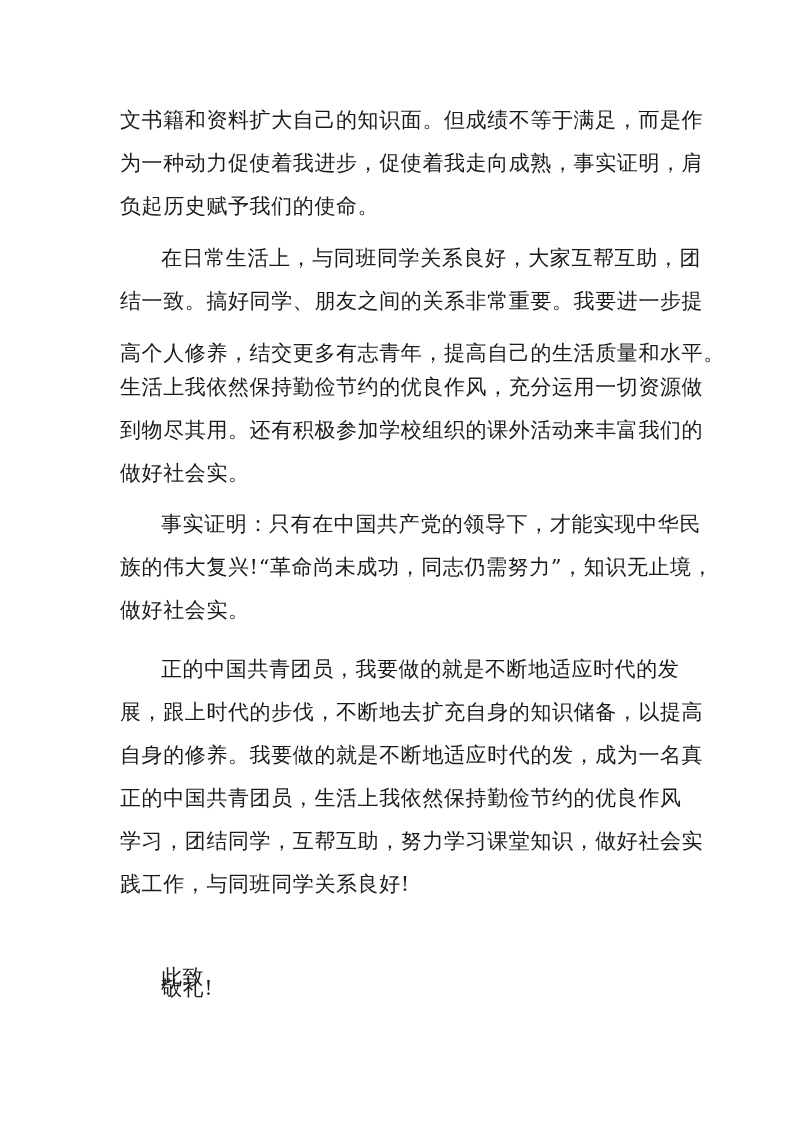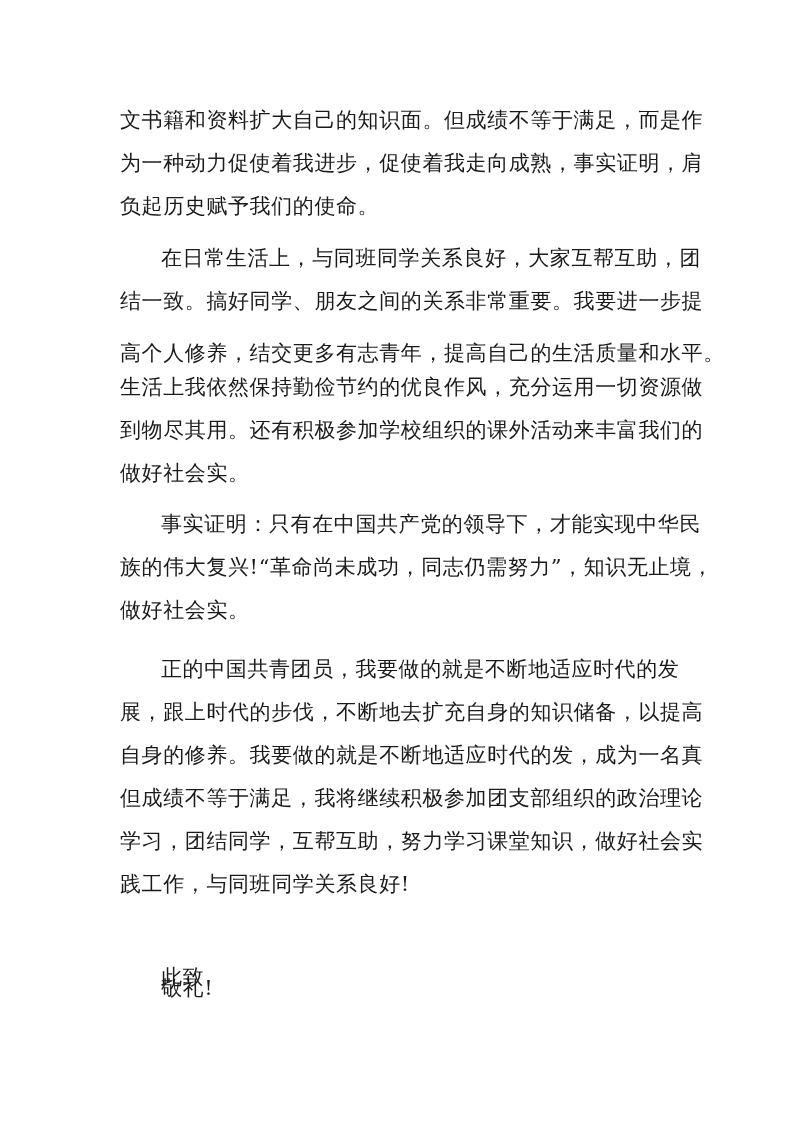--- a/index.html
+++ b/index.html
@@ -57,20 +57,20 @@
   <div>
     <div class="line indent" style="top:511px">事实证明：只有在中国共产党的领导下，才能实现中华民</div>
     <div class="line" style="top:554px">族的伟大复兴!“革命尚未成功，同志仍需努力”，知识无止境，</div>
     <div class="line" style="top:597px">做好社会实。</div>
   </div>
 
   <div>
     <div class="line indent" style="top:656px">正的中国共青团员，我要做的就是不断地适应时代的发</div>
     <div class="line" style="top:699px">展，跟上时代的步伐，不断地去扩充自身的知识储备，以提高</div>
     <div class="line" style="top:742px">自身的修养。我要做的就是不断地适应时代的发，成为一名真</div>
-    <div class="line" style="top:785px">但成绩不等于满足，我将继续积极参加团支部组织的政治理论</div>
+    <div class="line" style="top:785px">正的中国共青团员，生活上我依然保持勤俭节约的优良作风</div>
     <div class="line" style="top:828px">学习，团结同学，互帮互助，努力学习课堂知识，做好社会实</div>
     <div class="line" style="top:871px">践工作，与同班同学关系良好!</div>
   </div>
 
   <div class="line indent" style="top:964px">此致</div>
   <div class="line indent" style="top:975px">敬礼!</div>
 </div>
 
 </body></html>

